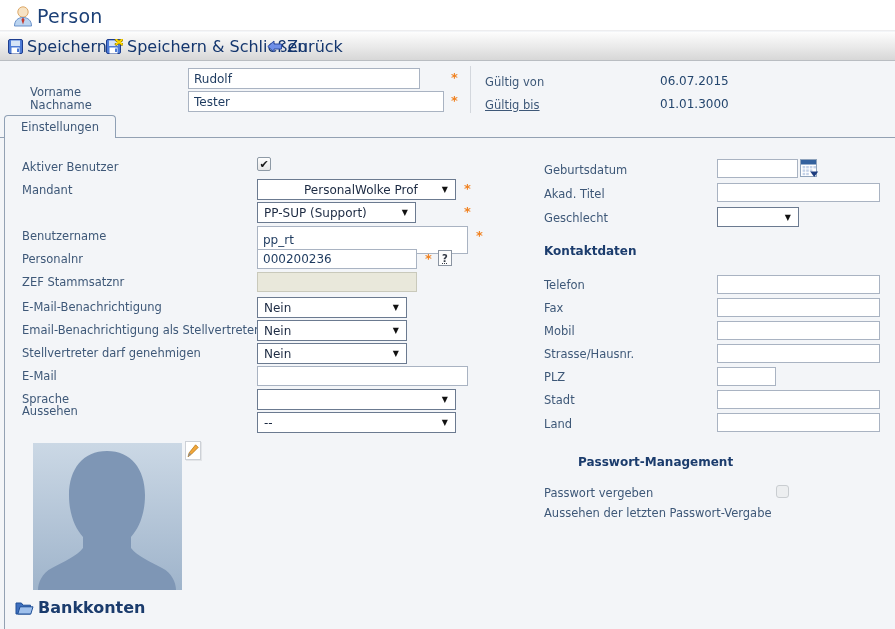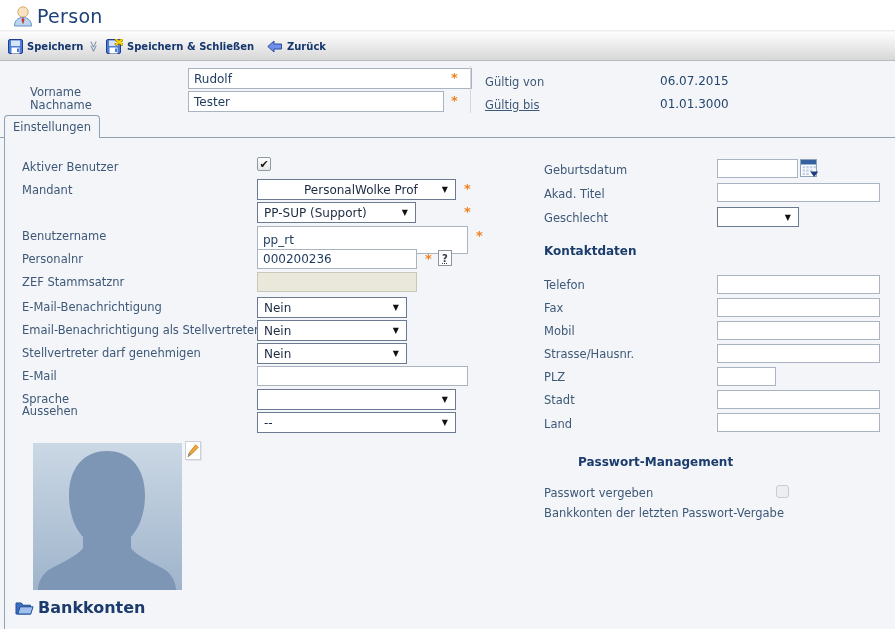--- a/index.html
+++ b/index.html
@@ -9,21 +9,21 @@
   .abs { position:absolute; white-space:nowrap; }
 
   
   .header { position:absolute; left:0; top:0; width:895px; height:31px; background:#FFFFFF; border-bottom:1px solid #EDEDEF; }
   .title { position:absolute; left:37px; top:5px; font-size:19px; color:#1C4077; letter-spacing:.3px; }
 
   
   .toolbar { position:absolute; left:0; top:32px; width:895px; height:29px;
              background:linear-gradient(#FDFDFD,#E9E9E9 55%,#D7D7D7); border-bottom:1px solid #B9BDC2; }
   .tbtn { position:absolute; top:4px; height:21px; display:flex; align-items:center; gap:4px; cursor:pointer; }
-  .tbtn span.tlabel { font-size:10px; font-weight:bold; color:#14366E; }
+  .tbtn span.tlabel { font-size:16px; font-weight:normal; color:#14366E; }
   .chev { font-size:11px; color:#7D93AD; display:inline-block; transform:rotate(90deg); margin-left:1px; line-height:1; }
 
   
   .lbl { font-size:11.5px; color:#3E5878; }
   .val { font-size:12px; color:#24466E; }
   .heading { font-size:12px; font-weight:bold; color:#1B3C6D; }
   .star { font-size:13px; font-weight:bold; color:#F08221; }
 
   
   .inp { position:absolute; border:1px solid #A9B3C2; background:#FFFFFF; font-family:"DejaVu Sans",sans-serif;
@@ -41,21 +41,21 @@
   .helpicon { position:absolute; width:14px; height:16px; border:1px solid #8A94A2; background:#FCFCFC;
               font-size:10px; font-weight:bold; color:#333A46; text-align:center; line-height:15px; cursor:pointer;
               text-decoration:underline dotted; }
   .iconbtn { position:absolute; background:#FFFFFF; border:1px solid #CDD1D7; box-shadow:1px 1px 0 #E3E5E8;
              display:flex; align-items:center; justify-content:center; cursor:pointer; }
 
   .vdiv { position:absolute; width:1px; background:#D3D7DD; }
   .hline { position:absolute; left:0; top:137px; width:895px; height:1px; background:#93A1B3; }
   .vline { position:absolute; left:4px; top:137px; width:1px; height:492px; background:#93A1B3; }
 
-  .tab { position:absolute; left:4px; top:115px; width:96px; height:23px; background:#F3F5F8;
+  .tab { position:absolute; left:4px; top:115px; width:112px; height:23px; background:#F3F5F8;
          border:1px solid #8FA0B5; border-bottom:none; border-radius:4px 4px 0 0; z-index:2;
          text-align:center; line-height:22px; cursor:pointer; }
 
   .photo { position:absolute; left:33px; top:443px; width:149px; height:147px; }
   .footerlink { position:absolute; left:15px; top:598px; display:flex; align-items:center; gap:4px; cursor:pointer; }
   .footerlink .flabel { font-size:16px; font-weight:bold; color:#1B3C6D; }
 </style>
 </head>
 <body>
 
@@ -94,21 +94,21 @@
     </div>
     <div class="tbtn" style="left:267px;">
       <svg width="16" height="13" viewBox="0 0 16 13">
         <path d="M7,1 L7,4 L14.5,4 L14.5,9 L7,9 L7,12 L0.8,6.5 Z" fill="#6F8FE8" stroke="#2E4DA0"></path>
       </svg>
       <span class="tlabel">Zurück</span>
     </div>
   </div>
 
   <div class="abs lbl" style="left:30px;top:85px;">Vorname</div>
-  <input class="inp" style="left: 188px; top: 68px; width: 284px; height: 21px;" value="Rudolf">
+  <input class="inp" style="left: 188px; top: 68px; width: 232px; height: 21px;" value="Rudolf">
   <div class="abs star" style="left:451px;top:70px;">*</div>
 
   <div class="abs lbl" style="left:30px;top:98px;">Nachname</div>
   <input class="inp" style="left: 188px; top: 91px; width: 256px; height: 21px;" value="Tester">
   <div class="abs star" style="left:451px;top:93px;">*</div>
 
   <div class="vdiv" style="left:470px;top:66px;height:47px;"></div>
 
   <div class="abs lbl" style="left:485px;top:75px;">Gültig von</div>
   <div class="abs val" style="left:660px;top:74px;">06.07.2015</div>
@@ -248,21 +248,21 @@
 
   <div class="abs lbl" style="left:544px;top:393px;">Stadt</div>
   <input class="inp" style="left: 717px; top: 390px; width: 163px; height: 19px;">
 
   <div class="abs lbl" style="left:544px;top:417px;">Land</div>
   <input class="inp" style="left: 717px; top: 413px; width: 163px; height: 19px;">
 
   <div class="abs heading" style="left:570px;top:455px;margin-left:8px;">Passwort-Management</div>
   <div class="abs lbl" style="left:544px;top:486px;">Passwort vergeben</div>
   <div class="cbx disabled" style="left:776px;top:485px;"></div>
-  <div class="abs lbl" style="left:544px;top:506px;">Bankkonten der letzten Passwort-Vergabe</div>
+  <div class="abs lbl" style="left:544px;top:506px;">Aussehen der letzten Passwort-Vergabe</div>
 
   <div class="footerlink">
     <svg width="19" height="16" viewBox="0 0 19 16">
       <path d="M1,3 L1,14 L15.5,14 L15.5,5.2 L8,5.2 L6.4,3 Z" fill="#3E6FBE" stroke="#1E4E96"></path>
       <path d="M2.8,14 L5,6.8 L18,6.8 L15.8,14 Z" fill="#9FC0EC" stroke="#1E4E96"></path>
     </svg>
     <span class="flabel">Bankkonten</span>
   </div>
 
 </div>

